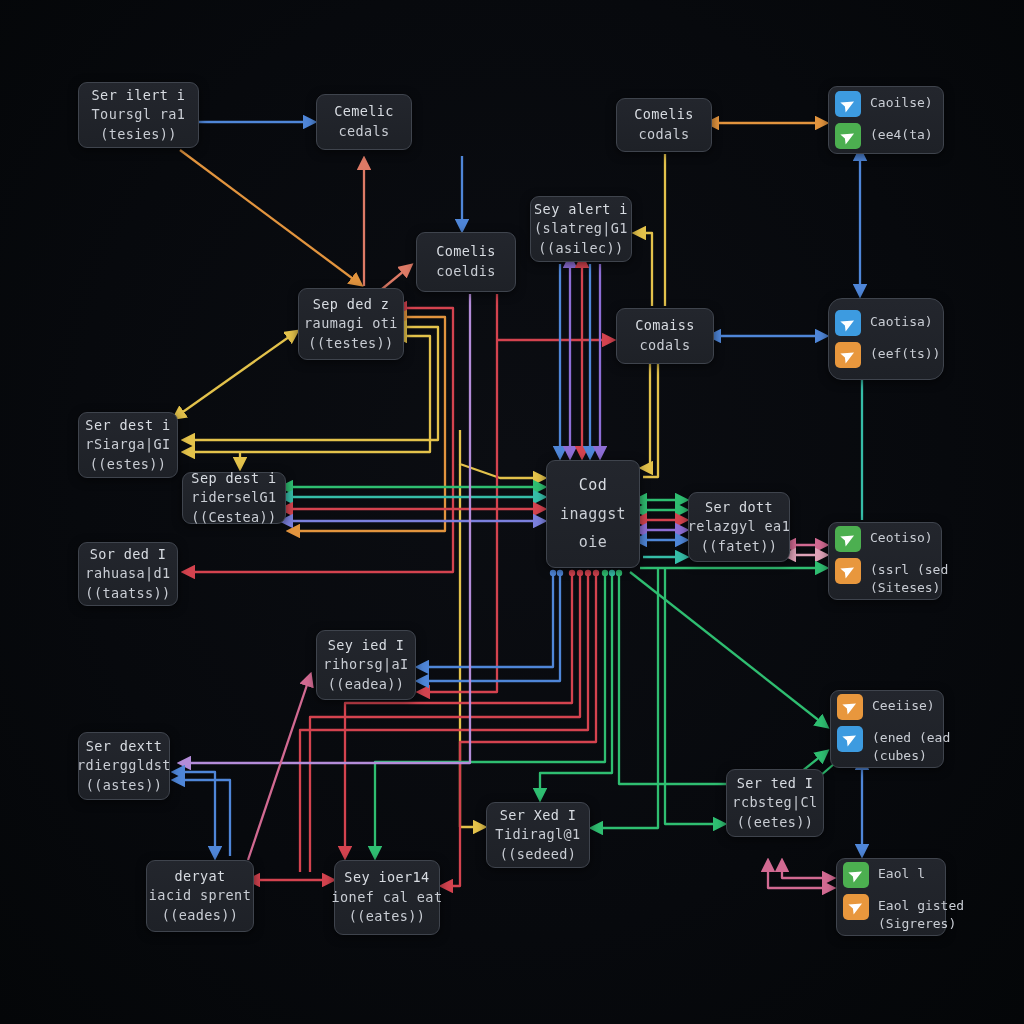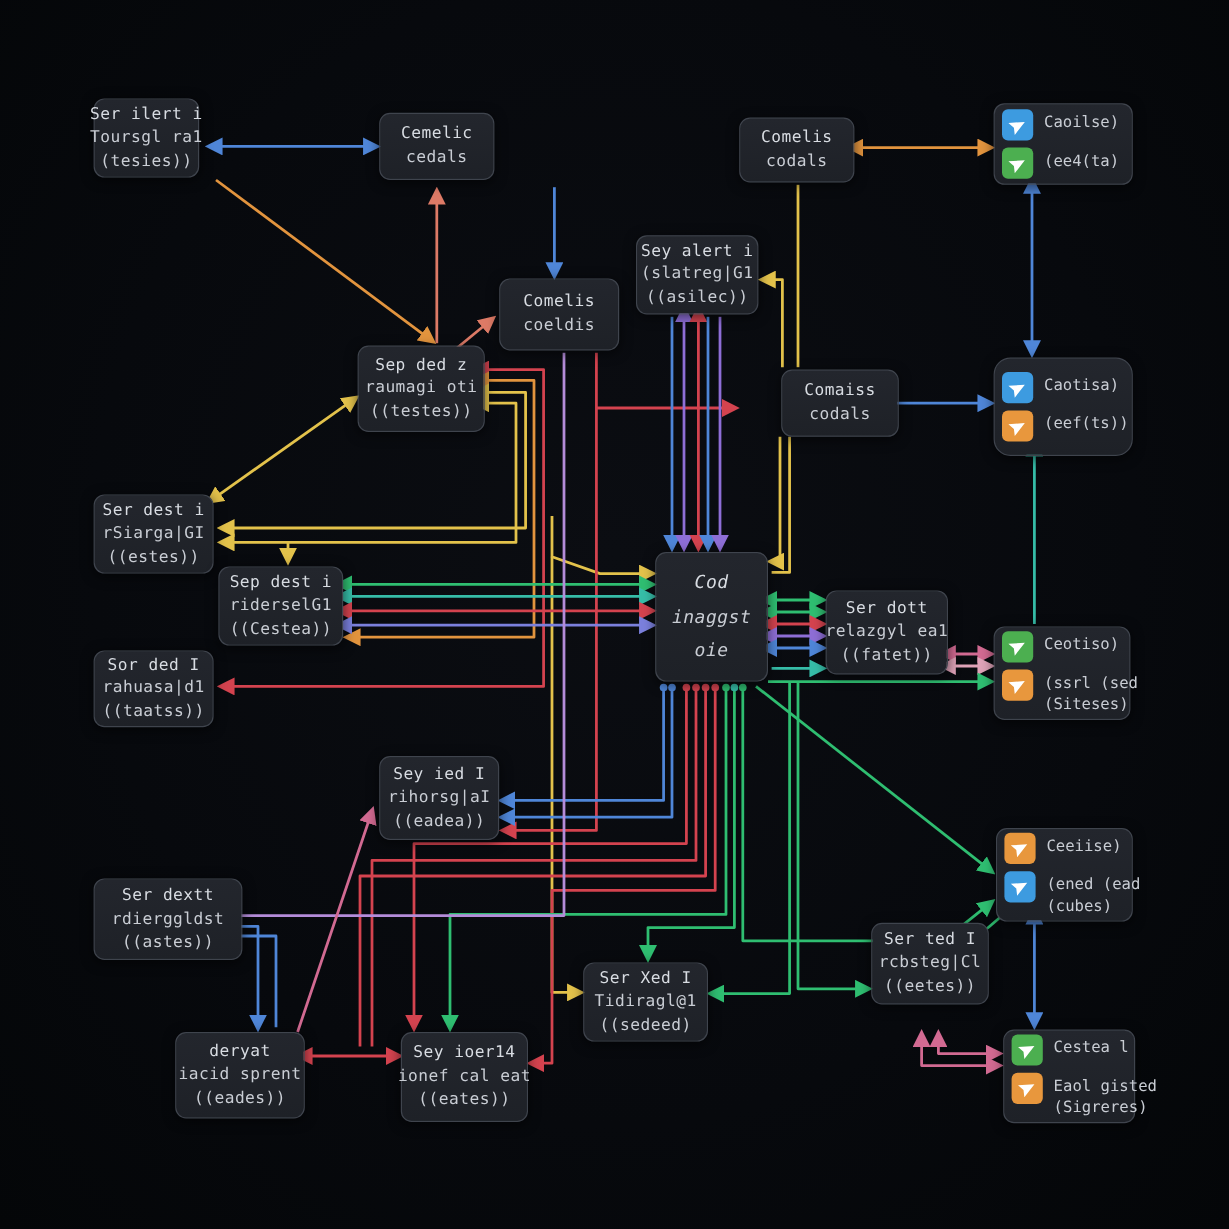--- a/index.html
+++ b/index.html
@@ -166,21 +166,21 @@
       <circle cx="553" cy="573" r="3.2" fill="#4f86d8"></circle>
       <circle cx="560" cy="573" r="3.2" fill="#4f86d8"></circle>
       <circle cx="572" cy="573" r="3.2" fill="#d4434f"></circle>
       <circle cx="580" cy="573" r="3.2" fill="#d4434f"></circle>
       <circle cx="588" cy="573" r="3.2" fill="#d4434f"></circle>
       <circle cx="596" cy="573" r="3.2" fill="#d4434f"></circle>
       <circle cx="605" cy="573" r="3.2" fill="#2fbe71"></circle>
       <circle cx="612" cy="573" r="3.2" fill="#36bda8"></circle>
       <circle cx="619" cy="573" r="3.2" fill="#2fbe71"></circle>
     </svg>
-<div class="node" style="left: 78px; top: 82px; width: 88px; height: 66px;">
+<div class="node" style="left: 78px; top: 82px; width: 121px; height: 66px;">
       <div class="line t1">Ser ilert i</div>
       <div class="line">Toursgl ra1</div>
       <div class="line">(tesies))</div>
     </div>
     <div class="node" style="left: 316px; top: 94px; width: 96px; height: 56px;">
       <div class="line t1">Cemelic</div>
       <div class="line">cedals</div>
     </div>
     <div class="node" style="left: 616px; top: 98px; width: 96px; height: 54px;">
       <div class="line t1">Comelis</div>
@@ -215,21 +215,21 @@
     </div>
     <div class="node" style="left: 416px; top: 232px; width: 100px; height: 60px;">
       <div class="line t1">Comelis</div>
       <div class="line">coeldis</div>
     </div>
     <div class="node" style="left: 298px; top: 288px; width: 106px; height: 72px;">
       <div class="line t1">Sep ded z</div>
       <div class="line">raumagi oti</div>
       <div class="line">((testes))</div>
     </div>
-    <div class="node" style="left: 616px; top: 308px; width: 98px; height: 56px; margin-left: 35px;">
+    <div class="node" style="left: 616px; top: 308px; width: 98px; height: 56px;">
       <div class="line t1">Comaiss</div>
       <div class="line">codals</div>
     </div>
     <div class="node" style="left: 828px; top: 298px; width: 116px; height: 82px; border-radius: 14px;">
       <div class="irow">
         <span class="isq" style="background: rgb(61, 155, 224);">
           <svg viewBox="0 0 24 24">
             <path d="M2,21 L22,12 L2,3 L5.5,12 Z" fill="#ffffff"></path>
           </svg>
         </span>
@@ -246,31 +246,31 @@
         <div class="itxt">
           <div>(eef(ts))</div>
         </div>
       </div>
     </div>
     <div class="node" style="left: 78px; top: 412px; width: 100px; height: 66px; text-align: right;">
       <div class="line t1">Ser dest i</div>
       <div class="line">rSiarga|GI</div>
       <div class="line">((estes))</div>
     </div>
-    <div class="node" style="left: 182px; top: 472px; width: 104px; height: 66px;">
+    <div class="node" style="left: 182px; top: 472px; width: 104px; height: 52px;">
       <div class="line t1">Sep dest i</div>
       <div class="line">riderselG1</div>
       <div class="line">((Cestea))</div>
     </div>
     <div class="node" style="left: 78px; top: 542px; width: 100px; height: 64px;">
       <div class="line t1">Sor ded I</div>
       <div class="line">rahuasa|d1</div>
       <div class="line">((taatss))</div>
     </div>
-    <div class="node big" style="left: 546px; top: 460px; width: 94px; height: 108px; font-style: italic;">
+    <div class="node big" style="left: 546px; top: 460px; width: 94px; height: 108px;">
       <div class="line t1">Cod</div>
       <div class="line">inaggst</div>
       <div class="line">oie</div>
     </div>
     <div class="node" style="left: 688px; top: 492px; width: 102px; height: 70px;">
       <div class="line t1">Ser dott</div>
       <div class="line">relazgyl ea1</div>
       <div class="line">((fatet))</div>
     </div>
     <div class="node" style="left: 828px; top: 522px; width: 114px; height: 78px;">
@@ -317,21 +317,21 @@
           <svg viewBox="0 0 24 24">
             <path d="M2,21 L22,12 L2,3 L5.5,12 Z" fill="#ffffff"></path>
           </svg>
         </span>
         <div class="itxt">
           <div>(ened (ead</div>
           <div>(cubes)</div>
         </div>
       </div>
     </div>
-    <div class="node" style="left: 78px; top: 732px; width: 124px; height: 68px; justify-content: space-between;">
+    <div class="node" style="left: 78px; top: 732px; width: 92px; height: 68px;">
       <div class="line t1">Ser dextt</div>
       <div class="line">rdierggldst</div>
       <div class="line">((astes))</div>
     </div>
     <div class="node" style="left: 486px; top: 802px; width: 104px; height: 66px;">
       <div class="line t1">Ser Xed I</div>
       <div class="line">Tidiragl@1</div>
       <div class="line">((sedeed)</div>
     </div>
     <div class="node" style="left: 726px; top: 754px; width: 98px; height: 68px; margin-top: 15px;">
@@ -350,21 +350,21 @@
       <div class="line">((eates))</div>
     </div>
     <div class="node" style="left: 836px; top: 858px; width: 110px; height: 78px;">
       <div class="irow">
         <span class="isq" style="background: rgb(76, 175, 80);">
           <svg viewBox="0 0 24 24">
             <path d="M2,21 L22,12 L2,3 L5.5,12 Z" fill="#ffffff"></path>
           </svg>
         </span>
         <div class="itxt">
-          <div>Cestea l</div>
+          <div>Eaol l</div>
         </div>
       </div>
       <div class="irow">
         <span class="isq" style="background: rgb(232, 151, 61);">
           <svg viewBox="0 0 24 24">
             <path d="M2,21 L22,12 L2,3 L5.5,12 Z" fill="#ffffff"></path>
           </svg>
         </span>
         <div class="itxt">
           <div>Eaol gisted</div>

